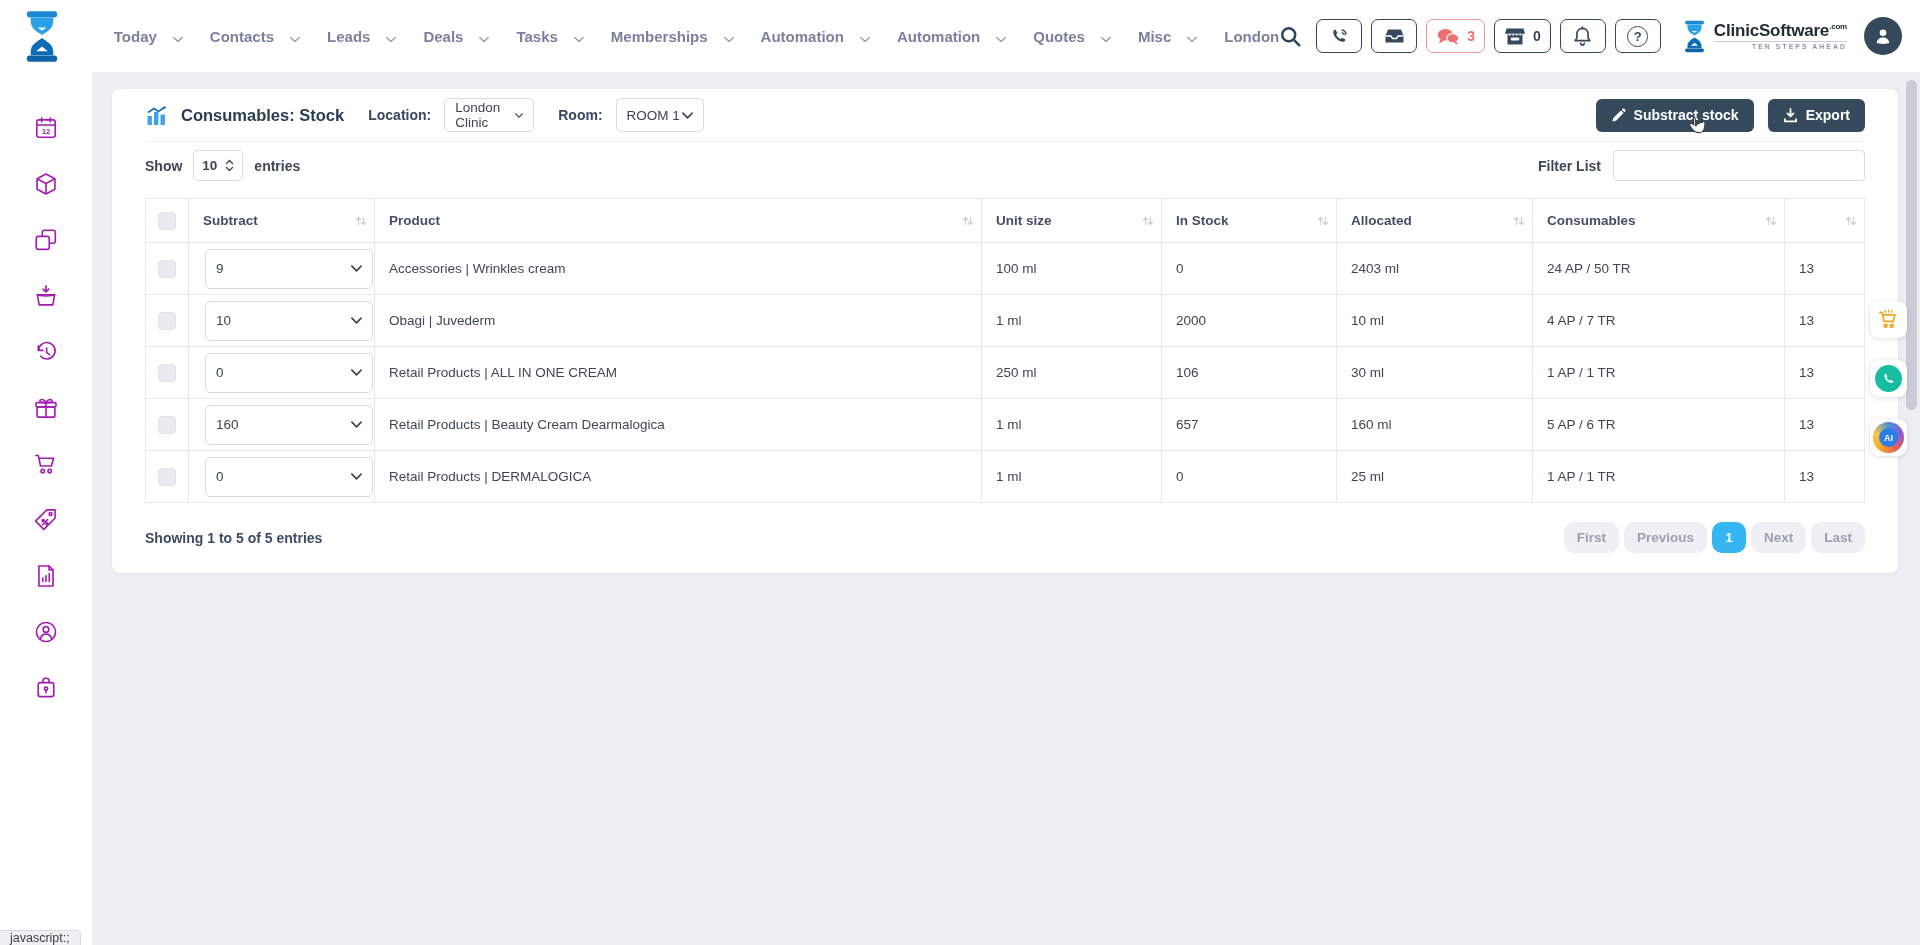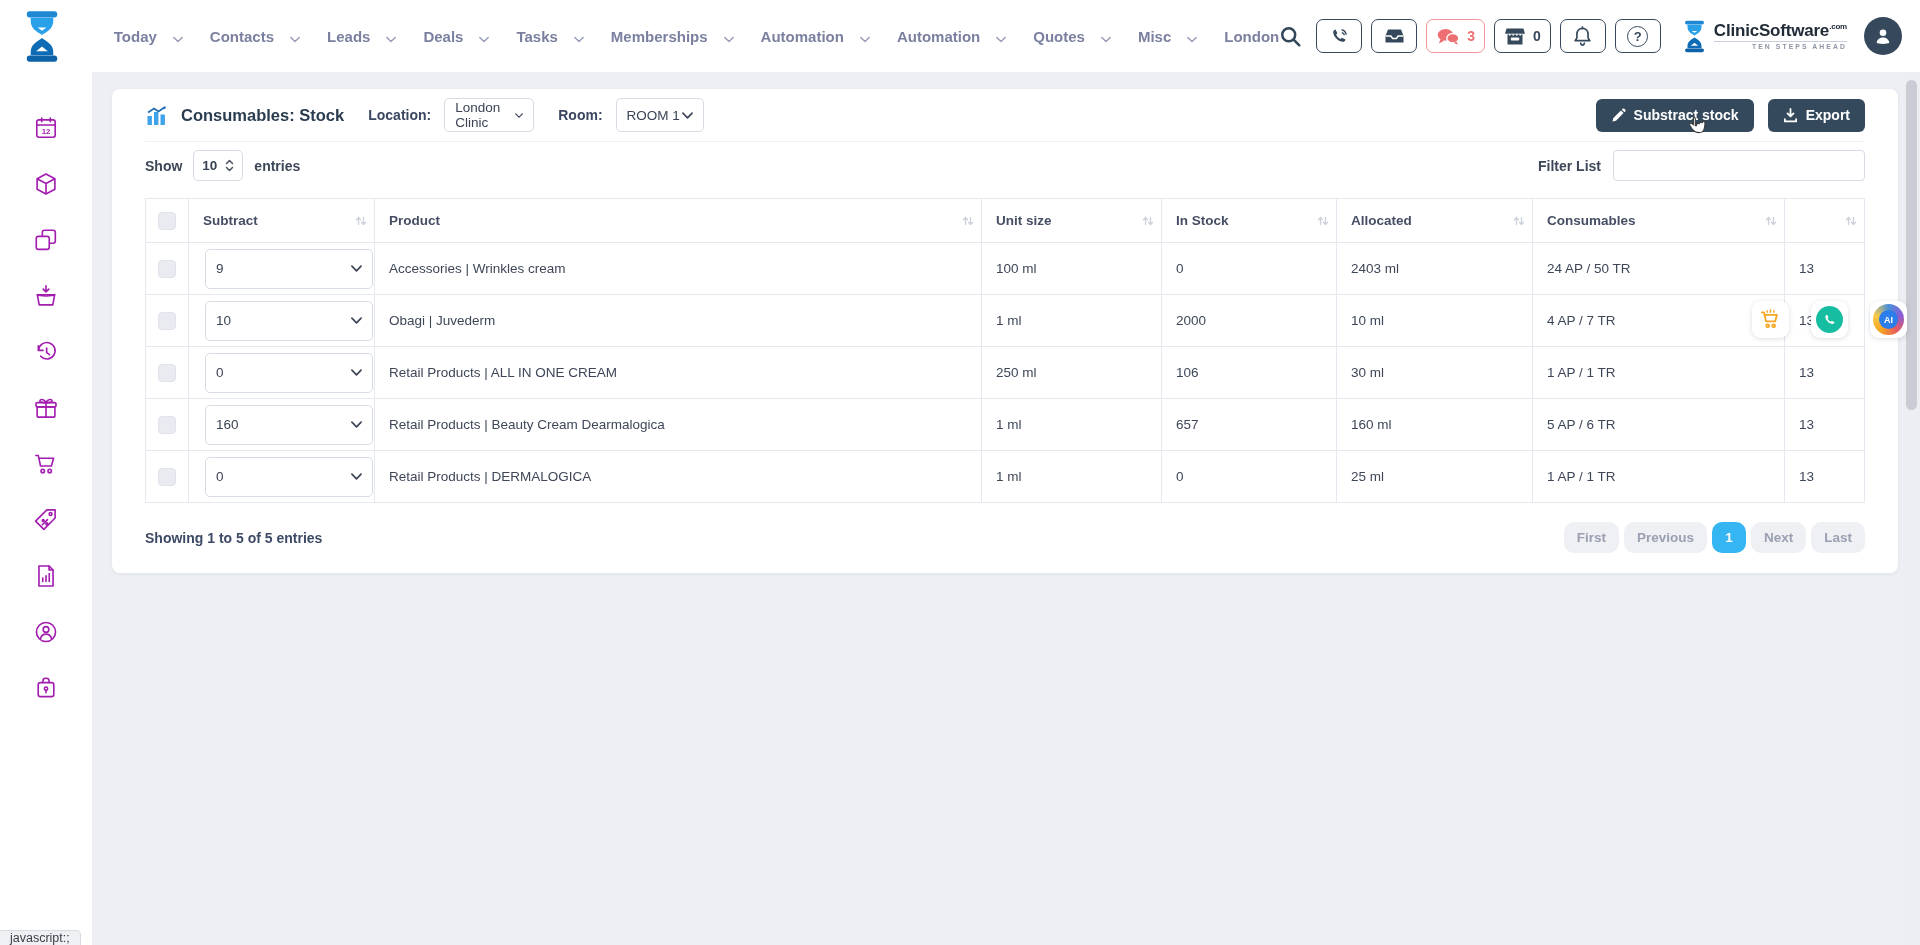--- a/index.html
+++ b/index.html
@@ -60,21 +60,21 @@
   .row-sel { width:168px; height:40px; margin-left:2px; }
   
   .table-foot { display:flex; align-items:center; margin-top:19px; }
   .summary { font-size:14px; color:#3d4a66; font-weight:600; }
   .pagination { margin-left:auto; display:flex; gap:5px; }
   .page-btn { height:31px; min-width:46px; padding:0 13px; border-radius:10px; background:#eff0f4; color:#9aa0b2; font-size:13.5px; font-weight:600; display:flex; align-items:center; justify-content:center; cursor:pointer; }
   .page-btn.active { background:#35b6f2; color:#fff; min-width:34px; padding:0; }
   
   .scrollbar { position:absolute; right:0; top:72px; width:17px; height:873px; background:#eceef2; }
   .scroll-thumb { position:absolute; left:3px; right:3px; top:8px; height:330px; background:#c9ccd4; border-radius:6px; cursor:pointer; }
-  .float-stack { position:absolute; right:13px; top:301px; display:flex; flex-direction:row; gap:22px; z-index:6; }
+  .float-stack { position:absolute; right:13px; top:301px; display:flex; flex-direction:column; gap:22px; z-index:6; }
   .float-btn { width:37px; height:37px; background:#fff; border-radius:9px; box-shadow:0 1px 5px rgba(40,50,70,.16); display:flex; align-items:center; justify-content:center; cursor:pointer; }
   .phone-circle { width:27px; height:27px; border-radius:50%; background:#17bda0; display:flex; align-items:center; justify-content:center; }
   .ai-badge { width:31px; height:31px; border-radius:50%; background:conic-gradient(#4a90d9,#8a5bd6,#e85c5c,#f5a623,#f7c948,#4a90d9); position:relative; }
   .ai-core { position:absolute; inset:6px; background:#2b7de9; border-radius:50%; color:#fff; font-size:9px; font-weight:700; display:flex; align-items:center; justify-content:center; }
   
   .status-chip { position:absolute; left:0; bottom:0; background:#eef0f3; border:1px solid #d8dbe2; border-left:none; border-bottom:none; border-radius:0 5px 0 0; padding:0 10px; font-size:12.5px; color:#3c4149; z-index:9; }
   .cursor-overlay { position:absolute; left:1683px; top:113px; z-index:50; pointer-events:none; }
 </style>
 </head>
 <body>

